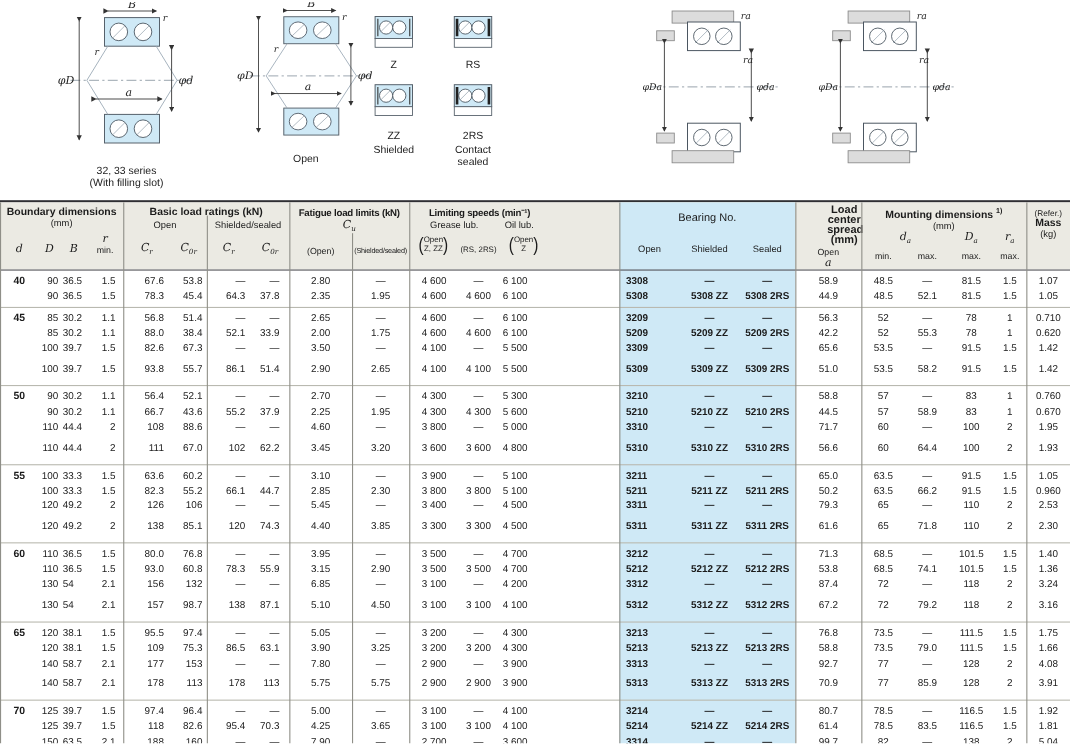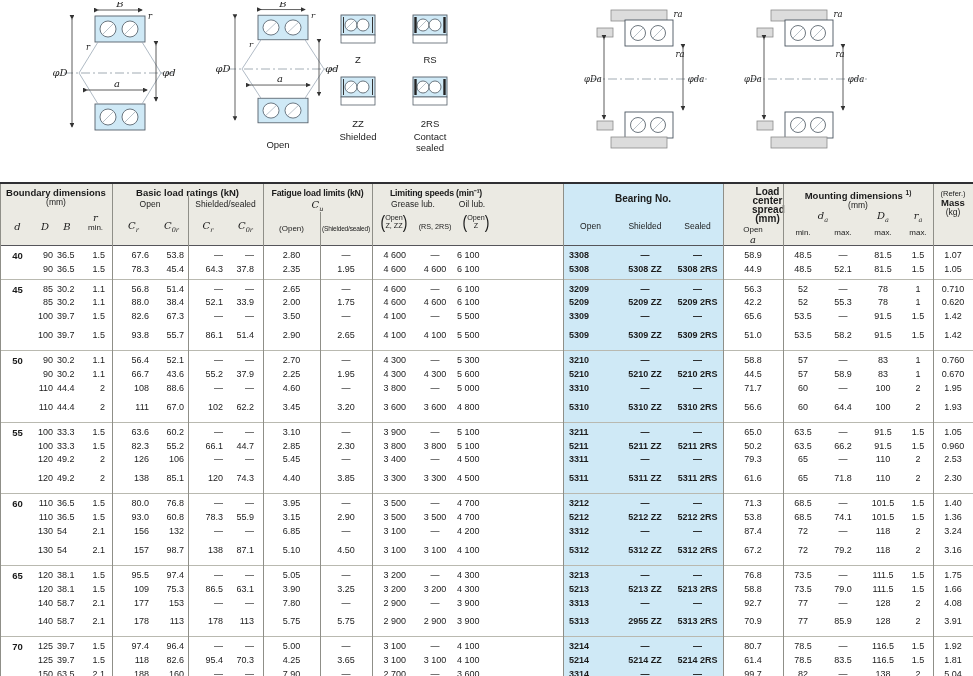--- a/index.html
+++ b/index.html
@@ -94,20 +94,24 @@
       <line class="cl" x1="14" y1="71" x2="124" y2="71"></line>
       <line class="dim" x1="22" y1="17" x2="22" y2="125" marker-start="url(#ahA)" marker-end="url(#ahA)"></line>
       <text class="st" x="10" y="74">φD</text>
       <line class="dim" x1="106" y1="43" x2="106" y2="99" marker-start="url(#ahA)" marker-end="url(#ahA)"></line>
       <text class="st" x="119" y="74">φd</text>
       <line class="dim" x1="37" y1="88" x2="97" y2="88" marker-start="url(#ahA)" marker-end="url(#ahA)"></line>
       <text class="st" x="67" y="85">a</text>
       <text class="st sm" x="100" y="17">r</text>
       <text class="st sm" x="38" y="48">r</text>
     </svg>
+    <div class="cap" style="left:30px;top:150px;width:170px">
+      <div>32, 33 series</div>
+      <div>(With filling slot)</div>
+    </div>
 
     <svg class="diag" style="left:213px;top:2px" width="130" height="134" viewBox="0 0 130 142" preserveAspectRatio="none">
       <defs>
           <marker id="ahB" markerWidth="7" markerHeight="7" refX="5" refY="3" orient="auto">
             <path d="M0,0 L6,3 L0,6 z" fill="#333"></path>
           </marker>
         </defs>
       <line class="dim" x1="48" y1="8" x2="92" y2="8" marker-start="url(#ahB)" marker-end="url(#ahB)"></line>
       <text class="st" x="70" y="5">B</text>
       <rect class="blk" x="45" y="14" width="50" height="26"></rect>
@@ -287,21 +291,21 @@
       <div class="hc" style="left:416px;width:38px;top:38px;font-size:7.2px">(RS, 2RS)</div>
       <div class="hc brk" style="left:452px;width:48px;top:30px">
         <span class="paren">(</span>
           <span class="stack">
             <span>Open</span>
             <span>Z</span>
           </span>
           <span class="paren">)</span>
       </div>
 
-      <div class="hc" style="left:563px;width:160px;top:9px;font-size:10px;font-weight:700">Bearing No.</div>
+      <div class="hc" style="left:563px;width:160px;top:9px;font-size:10px;font-weight:400">Bearing No.</div>
       <div class="hc t2" style="left:563px;width:55px;top:38px">Open</div>
       <div class="hc t2" style="left:618px;width:54px;top:38px">Shielded</div>
       <div class="hc t2" style="left:672px;width:51px;top:38px">Sealed</div>
 
       <div class="hc" style="left:723px;width:60px;top:3px">
         <div class="t3b">Load center</div>
         <div class="t3b">spread (mm)</div>
         <div class="t3" style="margin-top:2px">Open</div>
         <div class="sym">a</div>
       </div>
@@ -871,21 +875,21 @@
             <div class="cell ra pr4">113</div>
             <div class="cell ra pr5">178</div>
             <div class="cell ra pr9">113</div>
             <div class="cell ce">5.75</div>
             <div class="cell ce">5.75</div>
             <div class="cell ra pr10">2 900</div>
             <div class="cell ce">2 900</div>
             <div class="cell la pl3">3 900</div>
             <div class="cell "></div>
             <div class="cell la pl6 bold">5313</div>
-            <div class="cell ce bold">2955 ZZ</div>
+            <div class="cell ce bold">5313 ZZ</div>
             <div class="cell ce bold">5313 2RS</div>
             <div class="cell ce">70.9</div>
             <div class="cell ce">77</div>
             <div class="cell ce">85.9</div>
             <div class="cell ce">128</div>
             <div class="cell ce">2</div>
             <div class="cell ce">3.91</div>
           </div>
         </div>
         <div class="tgroup">

